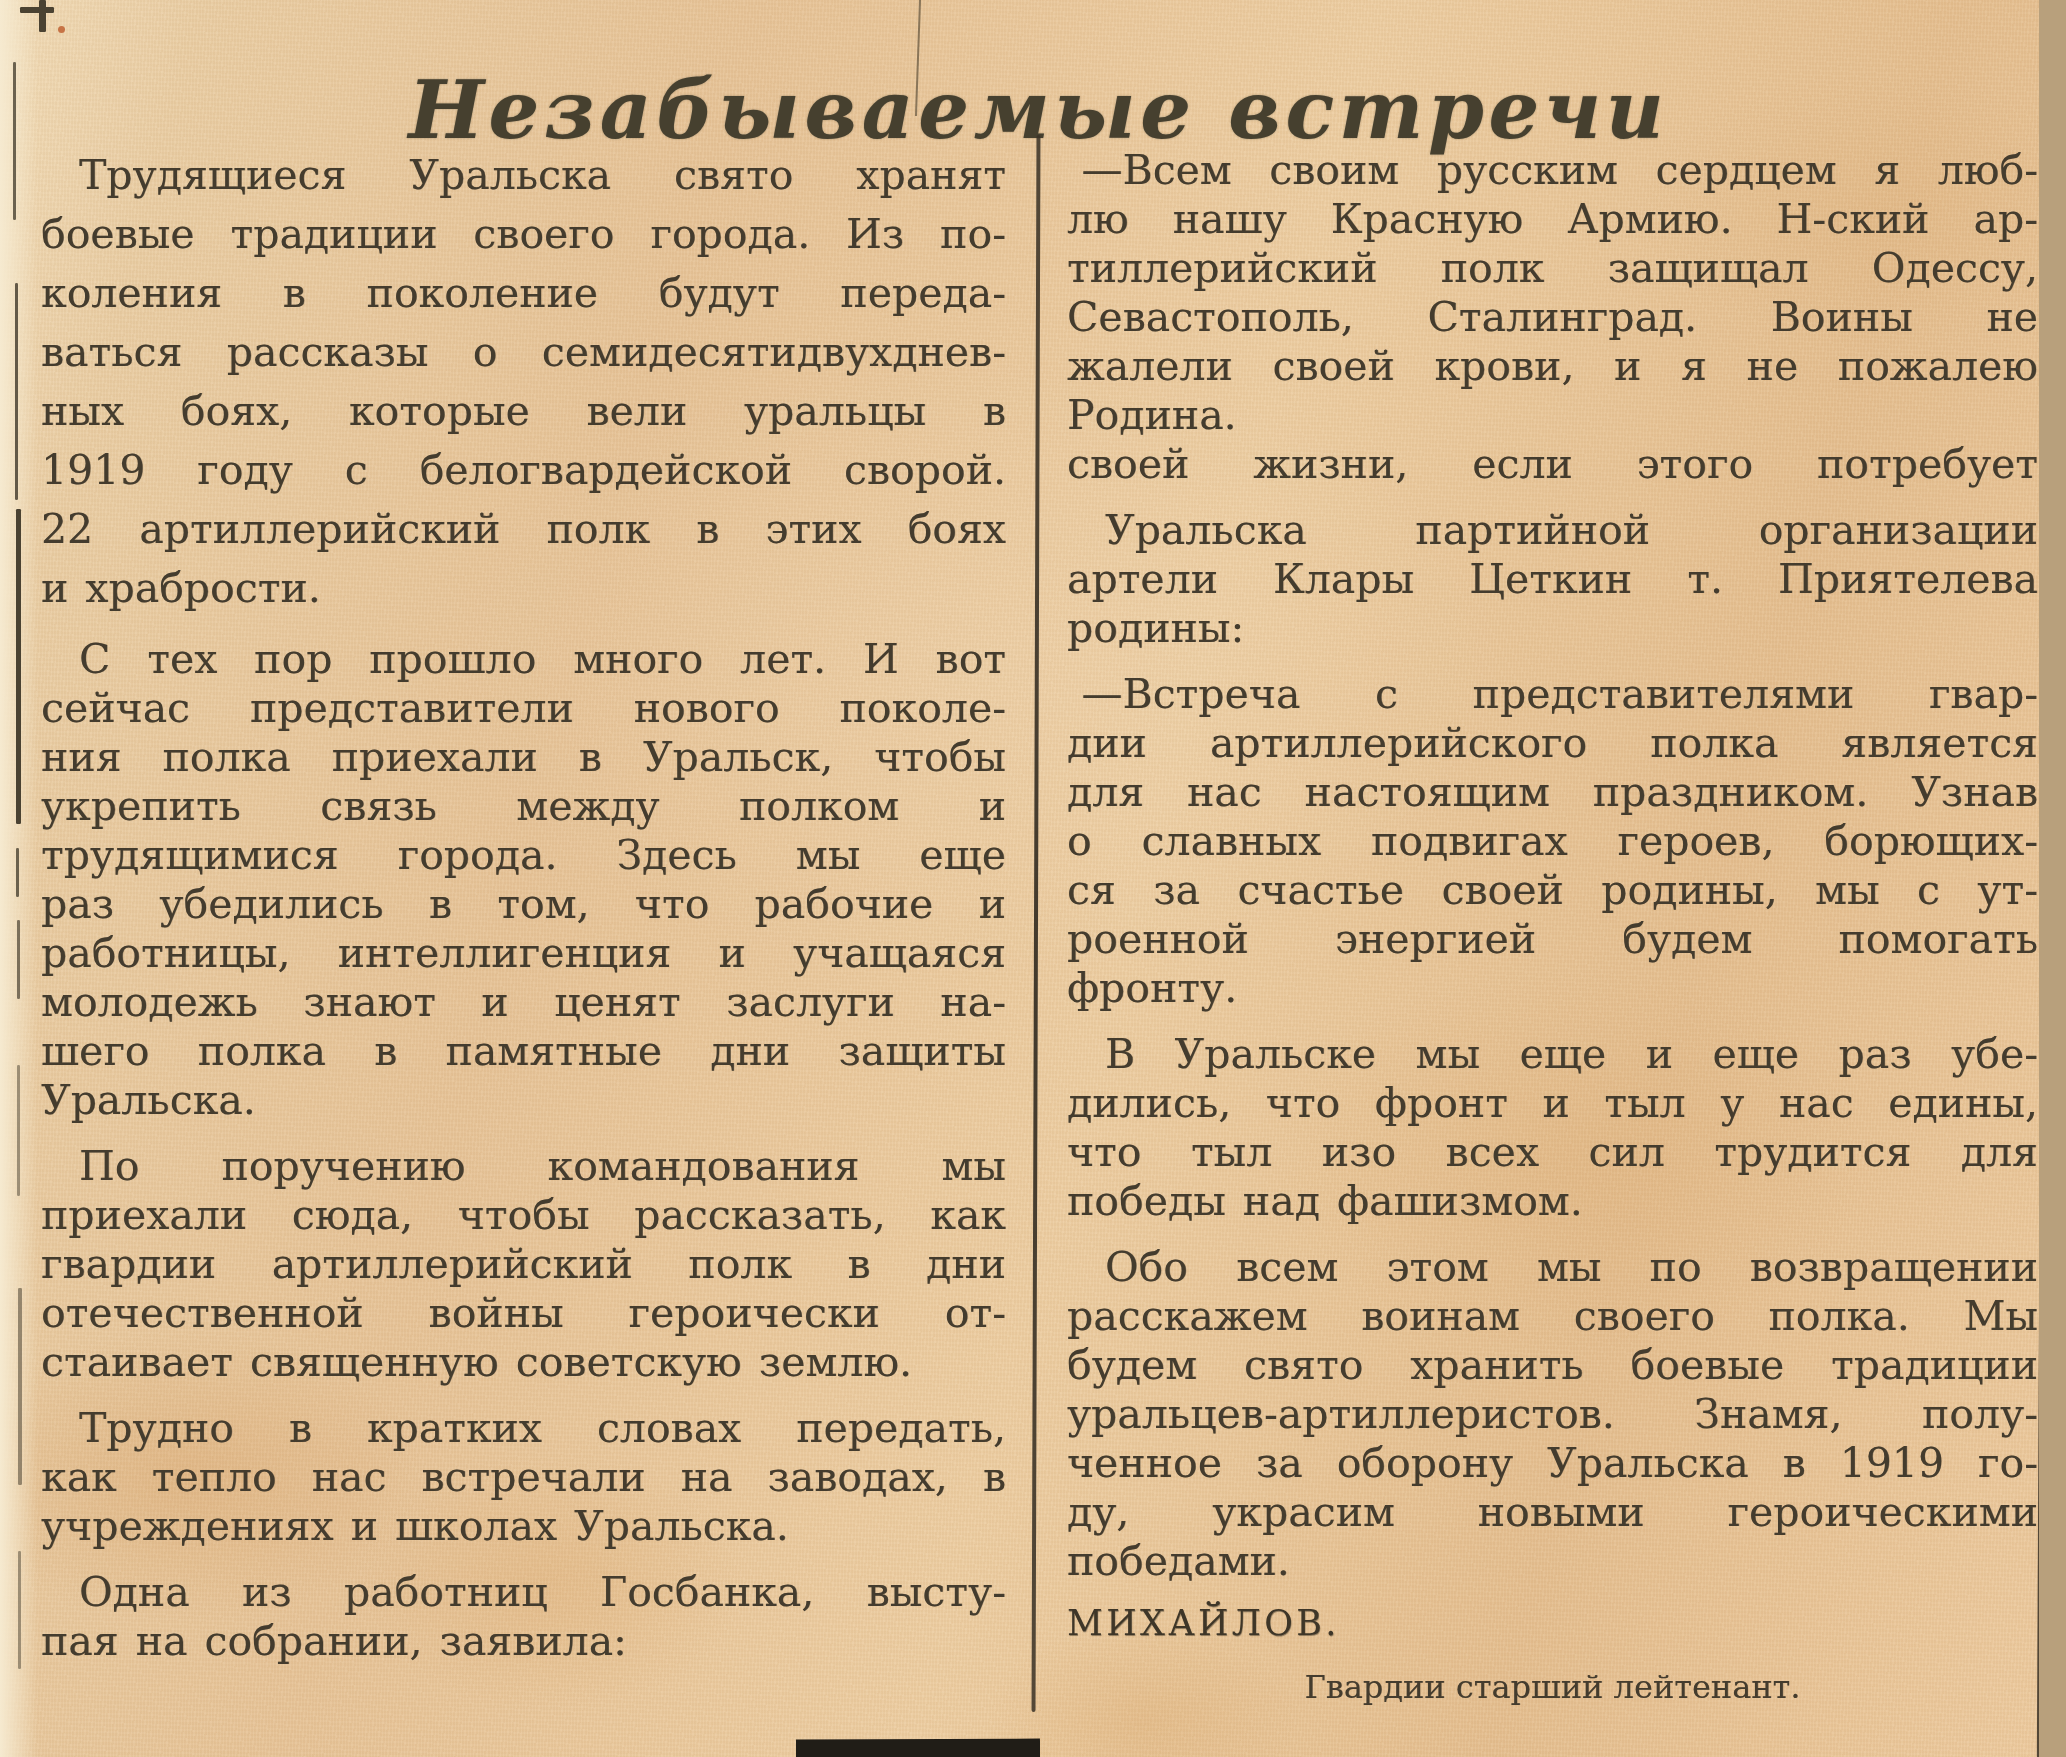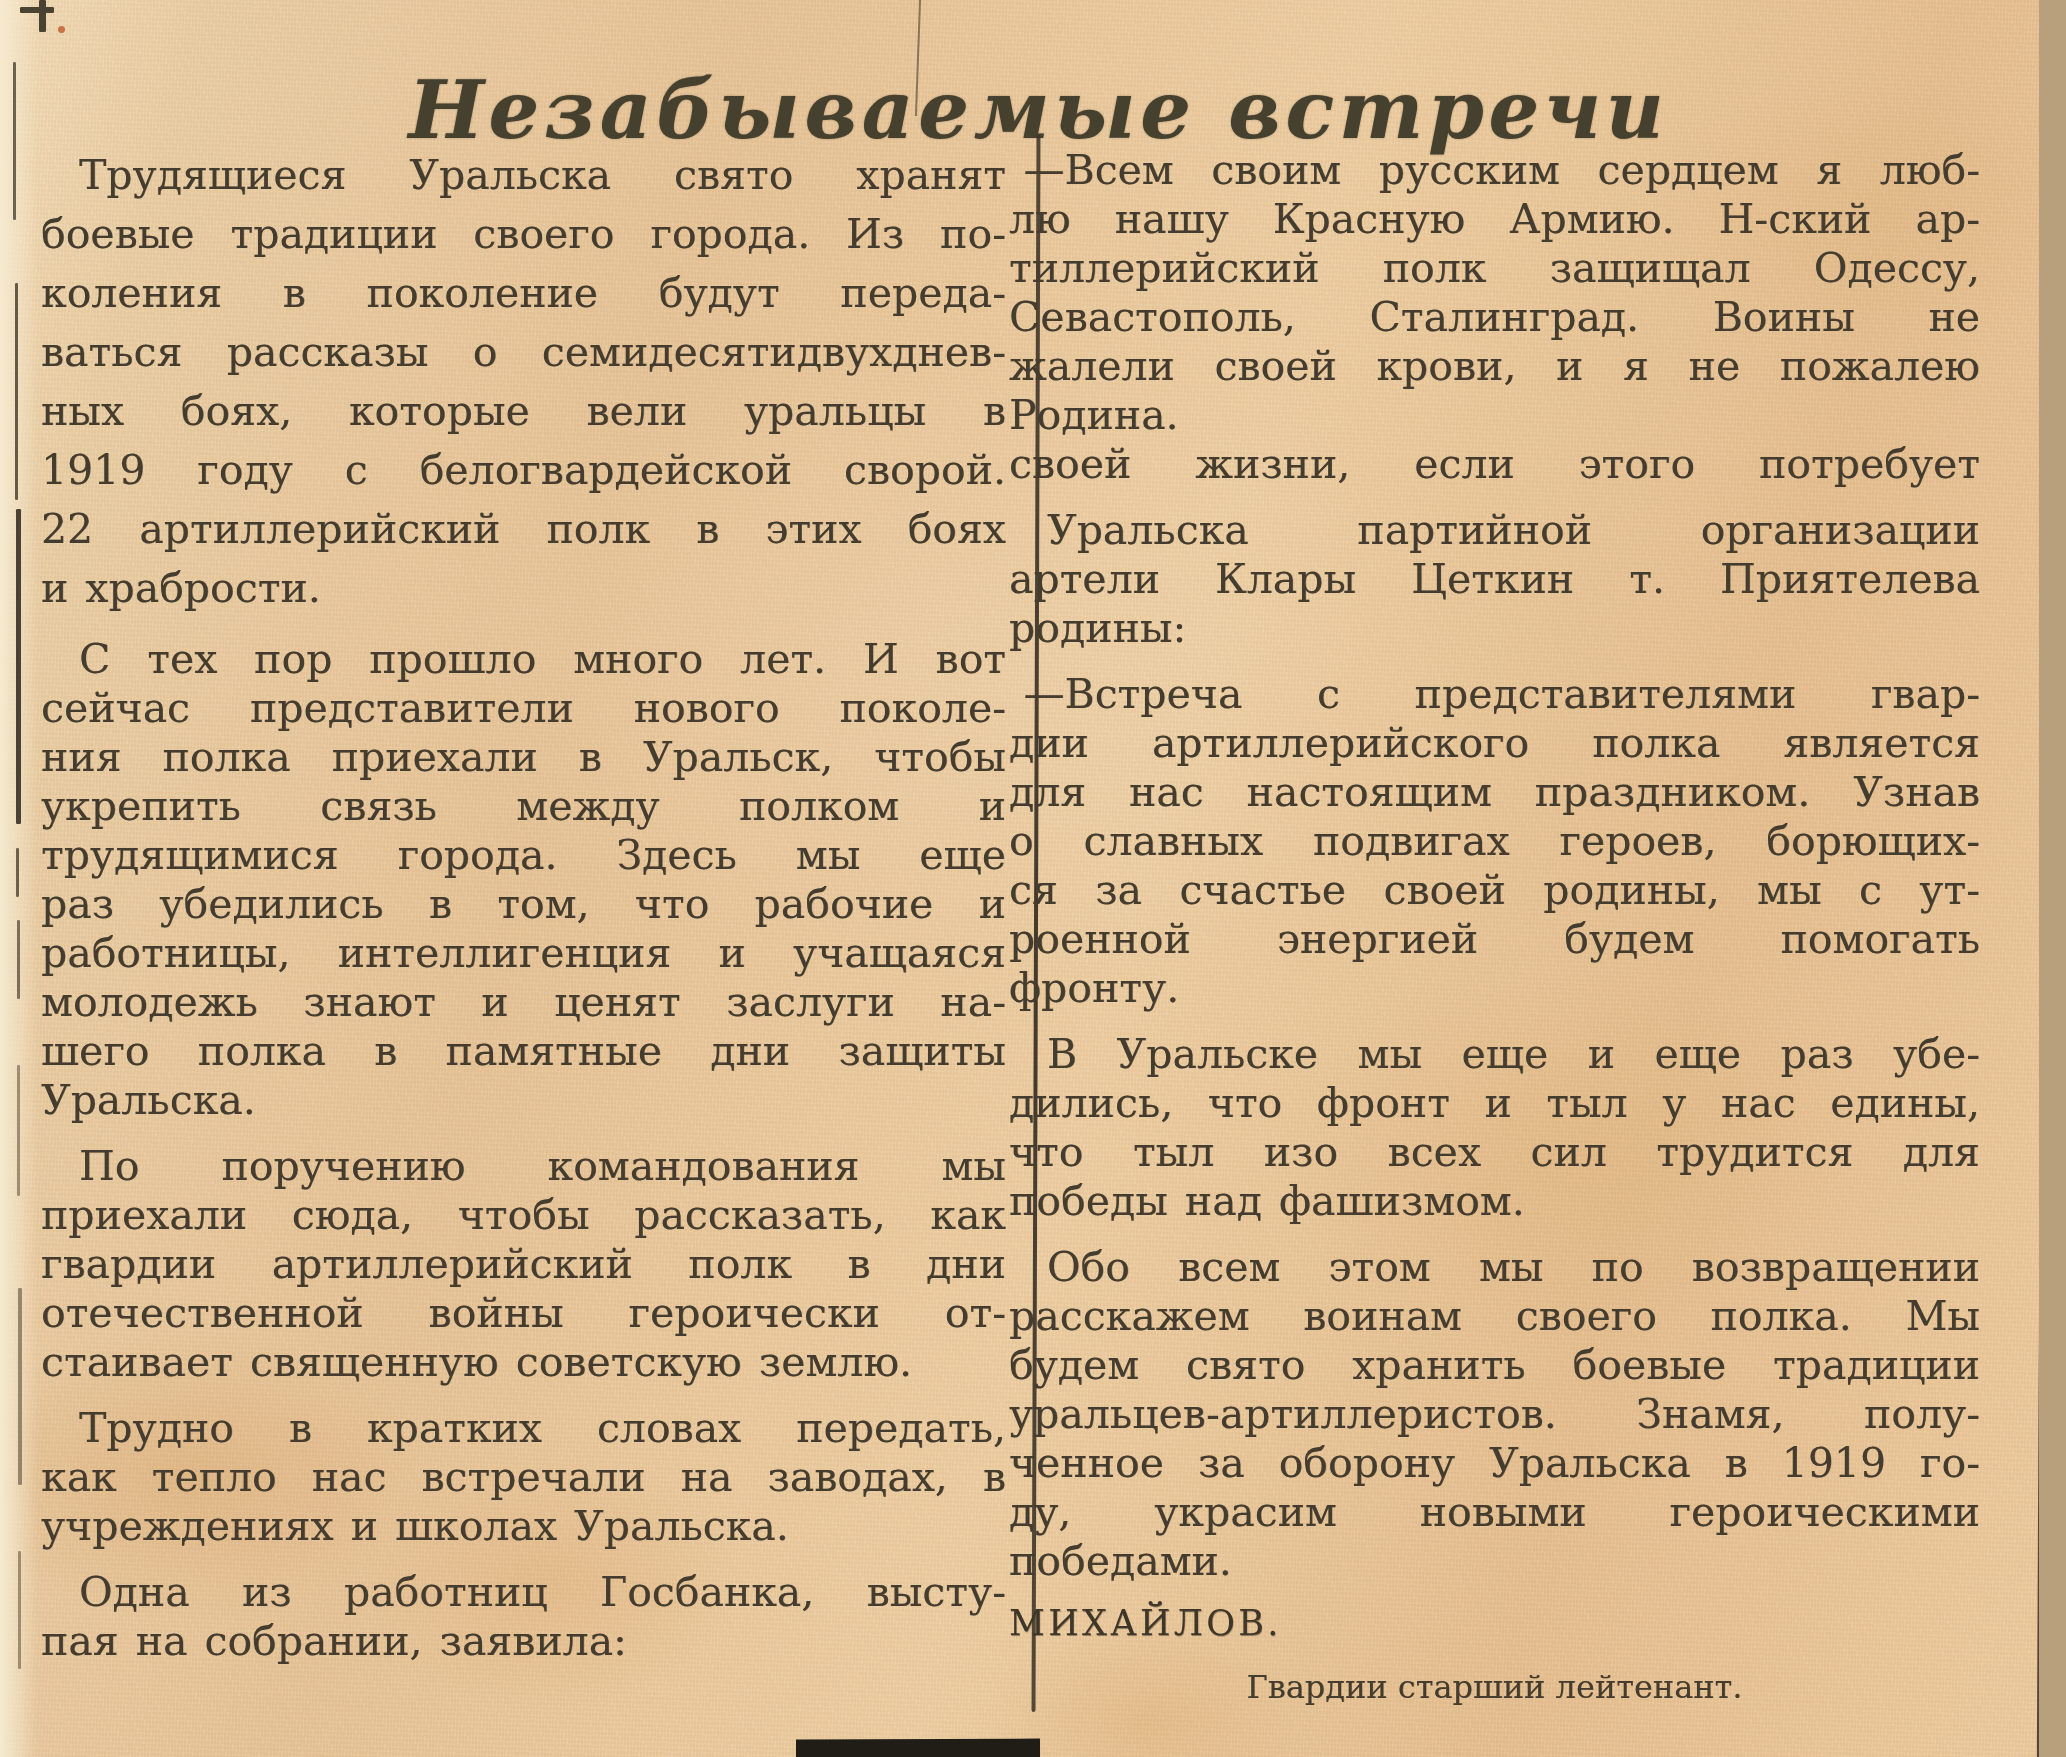--- a/index.html
+++ b/index.html
@@ -32,21 +32,21 @@
     font-size:80px; font-style:italic; font-weight:bold;
     letter-spacing:4.6px;
     color:#46402f;
     text-shadow:0 0 2px rgba(70,64,47,0.45);
     white-space:nowrap;
   }
 
   
   .col{ position:absolute; top:146px; }
   .col-left { left:41px;  width:965px; }
-  .col-right{ left:1009px; width:971px; }
+  .col-right{ left:1067px; width:971px; }
 
   .para{ margin:0 0 17px 0; }
   .line{
     font-size:41px;
     line-height:49px; height:49px;
     text-align:justify; text-align-last:justify;
     word-spacing:4px;
     color:#443c2e;
     text-shadow:0.4px 0.4px 0.5px rgba(64,56,42,0.40);
     white-space:nowrap0;

